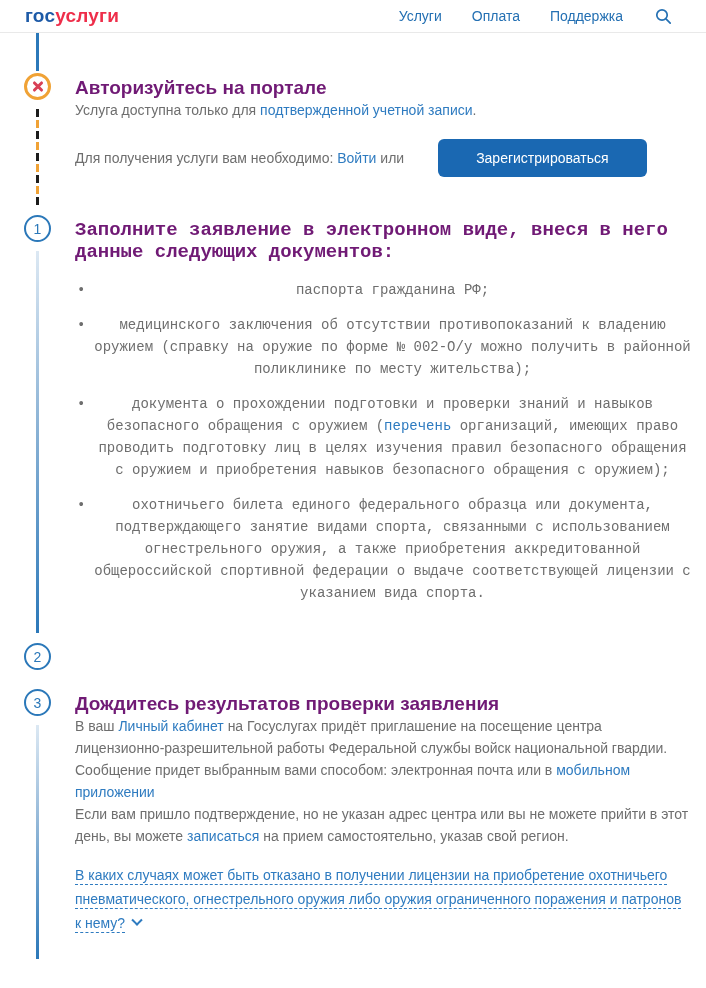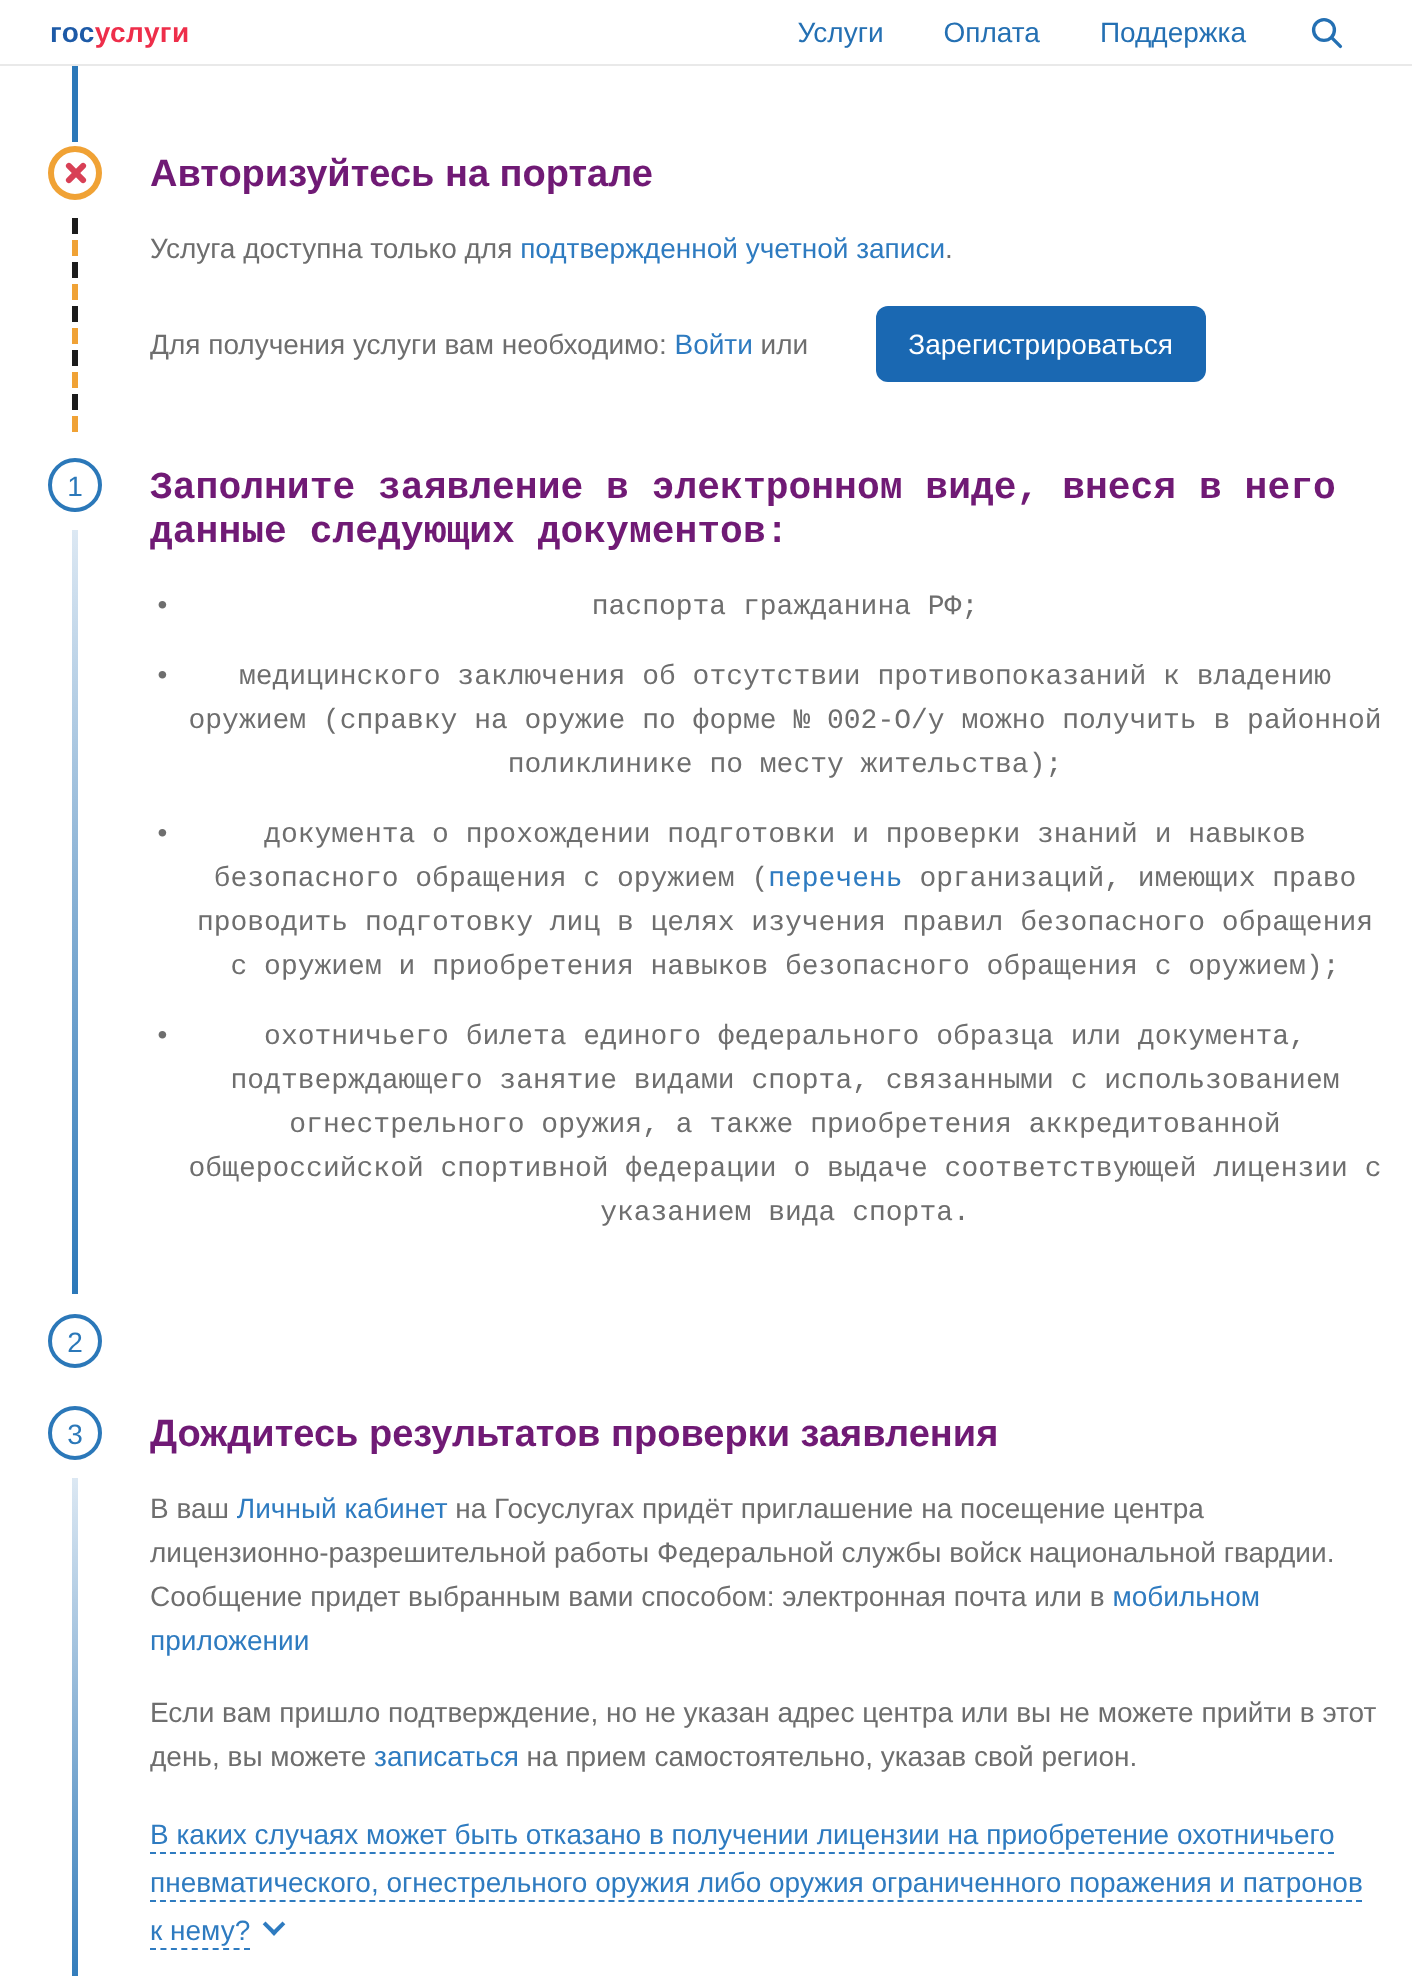--- a/index.html
+++ b/index.html
@@ -8,21 +8,21 @@
     width:706px; min-height:988px; margin:0 auto;
     font-family:"Liberation Sans", sans-serif;
     color:#6e6e6e; font-size:14px;
   }
   
   .header {
     height:33px; display:flex; align-items:center;
     padding:0 34px 0 25px; border-bottom:1px solid #e9e9e9;
     background:#fff;
   }
-  .logo { font-size:14px; font-weight:700; letter-spacing:.2px; cursor:pointer; }
+  .logo { font-size:19px; font-weight:700; letter-spacing:.2px; cursor:pointer; }
   .logo .lg-blue { color:#1d5aa7; }
   .logo .lg-red  { color:#ee2e4a; }
   .nav { margin-left:auto; display:flex; align-items:center; gap:30px; }
   .nav a { color:#2470b3; text-decoration:none; font-size:14px; cursor:pointer; }
   .search-btn { display:flex; align-items:center; cursor:pointer; margin-left:2px; }
   
   .main { position:relative; padding-top:40px; }
   .stub-line {
     position:absolute; top:0; left:36px; width:3px; height:38px;
     background:#2b78b9;
@@ -49,27 +49,27 @@
       #1c1c1c 0px, #1c1c1c 8px, rgba(0,0,0,0) 8px, rgba(0,0,0,0) 11px,
       #f0a235 11px, #f0a235 19px, rgba(0,0,0,0) 19px, rgba(0,0,0,0) 22px);
   }
   .connector.fade { background:linear-gradient(180deg,#dce8f3 0%, #8db4d6 45%, #2b78b9 100%); }
   .connector.solid { background:linear-gradient(180deg,#6f9fc9 0%, #2b78b9 100%); }
   
   .content { max-width:616px; padding-top:4px; }
   .step-title {
     color:#701a75; font-size:19px; font-weight:700; line-height:22px;
   }
-  .content p { margin-top:14px; line-height:22px; color:#6e6e6e; }
+  .content p { line-height:22px; color:#6e6e6e; }
   .content a, .inline-link { color:#2e7bc0; text-decoration:none; cursor:pointer; }
   .auth-row { display:flex; align-items:center; gap:34px; margin-top:18px; }
   .auth-row .txt { line-height:22px; }
   .btn-register {
     background:#1a68b2; color:#fff; border:none; border-radius:6px;
-    padding:11px 16px; font-size:14px; font-family:inherit; cursor:pointer;
+    padding:11px 38px; font-size:14px; font-family:inherit; cursor:pointer;
     font-weight:400; line-height:16px;
   }
   ul.doc-list { list-style:none; margin-top:16px;text-align:center; }
   ul.doc-list li {
     position:relative; padding-left:19px; margin-bottom:13px; line-height:22px;
   }
   ul.doc-list li::before {
     content:"•"; position:absolute; left:2px; top:0; color:#6e6e6e;
   }
   .expand-link {

